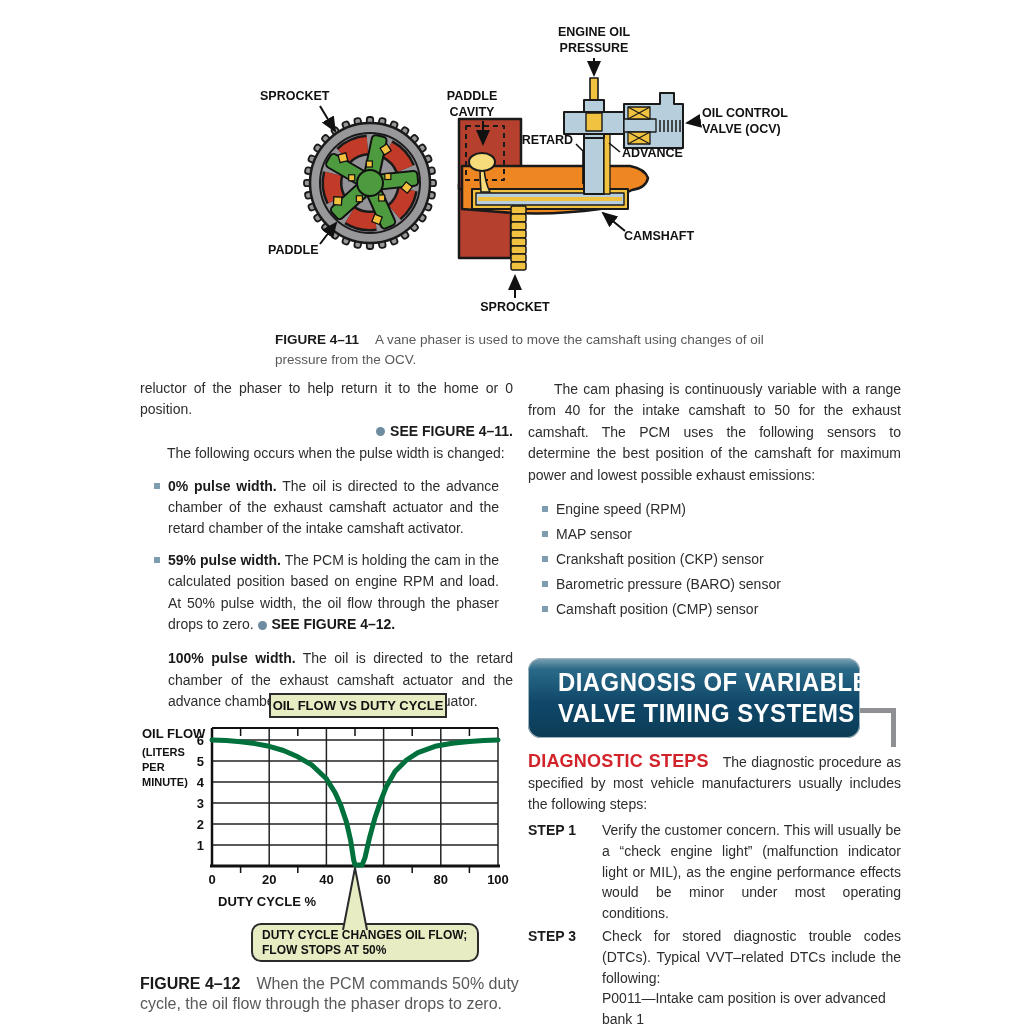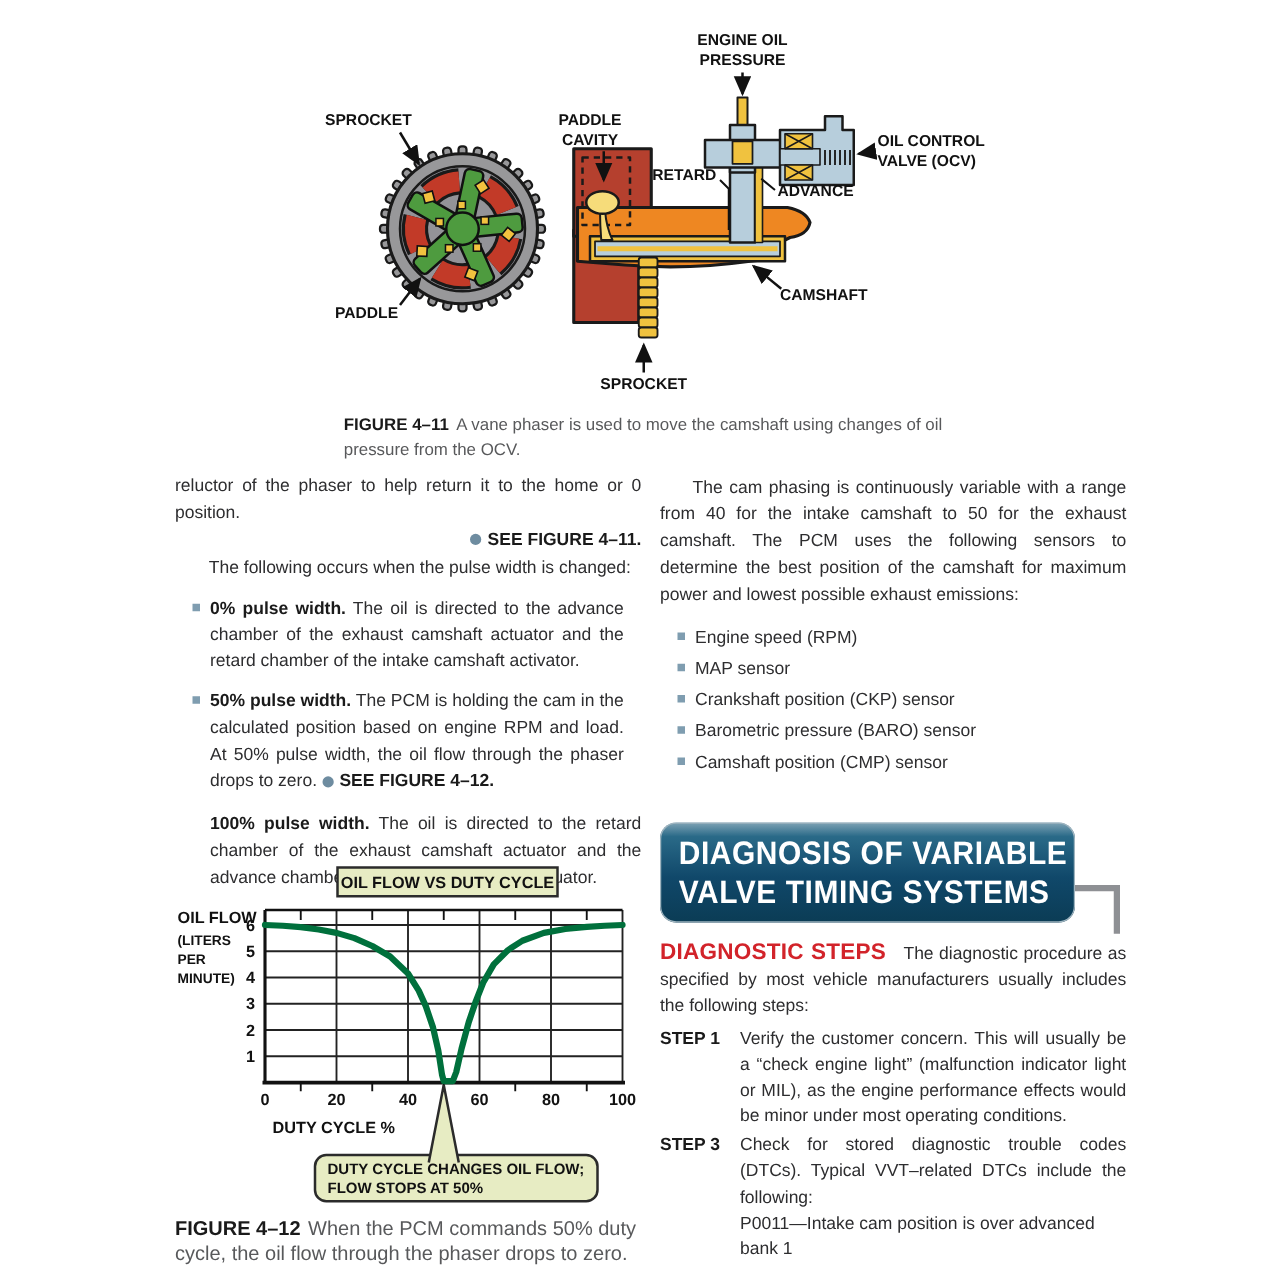--- a/index.html
+++ b/index.html
@@ -4,21 +4,21 @@
 <style>
   html,body{margin:0;padding:0;background:#ffffff;}
   .page{position:relative;width:1024px;height:1024px;background:#fff;overflow:hidden;
         font-family:"Liberation Sans","DejaVu Sans",sans-serif;color:#2d2d2f;}
   svg text{font-family:"Liberation Sans","DejaVu Sans",sans-serif;}
 
   
   .fig11{position:absolute;left:232px;top:16px;width:560px;height:302px;}
   .fig11-caption{position:absolute;left:275px;top:330px;width:494px;
                  font-size:13.5px;line-height:19.5px;color:#58595b;}
-  .cap-label{font-weight:bold;color:#1a1a1a;margin-right:6px;}
+  .cap-label{font-weight:bold;color:#1a1a1a;margin-right:16px;}
 
   
   .col{position:absolute;width:373px;font-size:14px;line-height:21.4px;text-align:justify;}
   .col-left{left:140px;top:378px;}
   .col-right{left:528px;top:378px;}
   .see-line{font-weight:bold;color:#1a1a1a;text-align:right;}
   .dot{display:inline-block;width:9px;height:9px;border-radius:50%;background:#6e8ca0;
        margin-right:5px;vertical-align:-0.5px;}
   .indent{text-indent:27px;margin:1px 0 0 0;}
   p{margin:0;}
@@ -31,29 +31,29 @@
   ul.sensors li{position:relative;padding-left:14px;margin-bottom:4px;line-height:21px;}
 
   
   .chart{position:absolute;left:140px;top:690px;width:372px;height:282px;}
   .fig12-caption{position:absolute;left:140px;top:974px;width:400px;
                  font-size:16px;line-height:19.5px;color:#58595b;}
 
   
   .banner-wrap{position:relative;margin-top:38px;width:332px;}
   .banner{background:linear-gradient(#7fa3b5 0%,#2a6a88 14%,#10486a 55%,#0b3c55 100%);
-          border-radius:13px;padding:9px 13px 9px 15px;box-shadow:0 0 0 1px #9fb4bf inset;}
+          border-radius:13px;padding:9px 13px 9px 30px;box-shadow:0 0 0 1px #9fb4bf inset;}
   .banner div{color:#fff;font-weight:bold;font-size:26px;line-height:31px;
               transform:scaleX(0.92);transform-origin:left;white-space:nowrap;letter-spacing:0.5px;}
   .bracket-h{position:absolute;left:100%;top:50px;width:36px;height:5px;background:#8e9094;}
   .bracket-v{position:absolute;left:calc(100% + 31px);top:50px;width:5px;height:39px;background:#8e9094;}
   .diag-p{margin-top:13px;line-height:21px;}
   .diag-label{color:#d2232a;font-weight:bold;font-size:18px;letter-spacing:0.2px;margin-right:14px;}
   .steps{margin-top:5px;}
-  .step{display:grid;grid-template-columns:54px 1fr;column-gap:10px;margin-bottom:2px;}
+  .step{display:grid;grid-template-columns:54px 1fr;column-gap:20px;margin-bottom:2px;}
   .step-label{font-weight:bold;color:#1a1a1a;white-space:nowrap;line-height:20.8px;}
   .step-text{line-height:20.8px;}
   .step-sub{text-align:left;}
 </style>
 </head>
 <body>
 
 <div class="page">
 
   <svg class="fig11" viewBox="0 0 560 302">
@@ -225,21 +225,21 @@
     <p class="indent">The following occurs when the pulse width is changed:</p>
 
     <ul class="plain">
       <li>
         <span class="sq"></span>
         <span class="lead">0% pulse width.</span>
         <span>The oil is directed to the advance chamber of the exhaust camshaft actuator and the retard chamber of the intake camshaft activator.</span>
       </li>
       <li>
         <span class="sq"></span>
-        <span class="lead">50% pulse width.</span>
+        <span class="lead">59% pulse width.</span>
         <span>The PCM is holding the cam in the calculated position based on engine RPM and load. At 50% pulse width, the oil flow through the phaser drops to zero.</span>
         <span class="dot"></span><span class="lead">SEE FIGURE 4–12.</span>
       </li>
     </ul>
     <div class="hundred">
       <span class="lead">100% pulse width.</span>
       <span>The oil is directed to the retard chamber of the exhaust camshaft actuator and the advance chamber of the intake camshaft actuator.</span>
     </div>
   </div>
 

